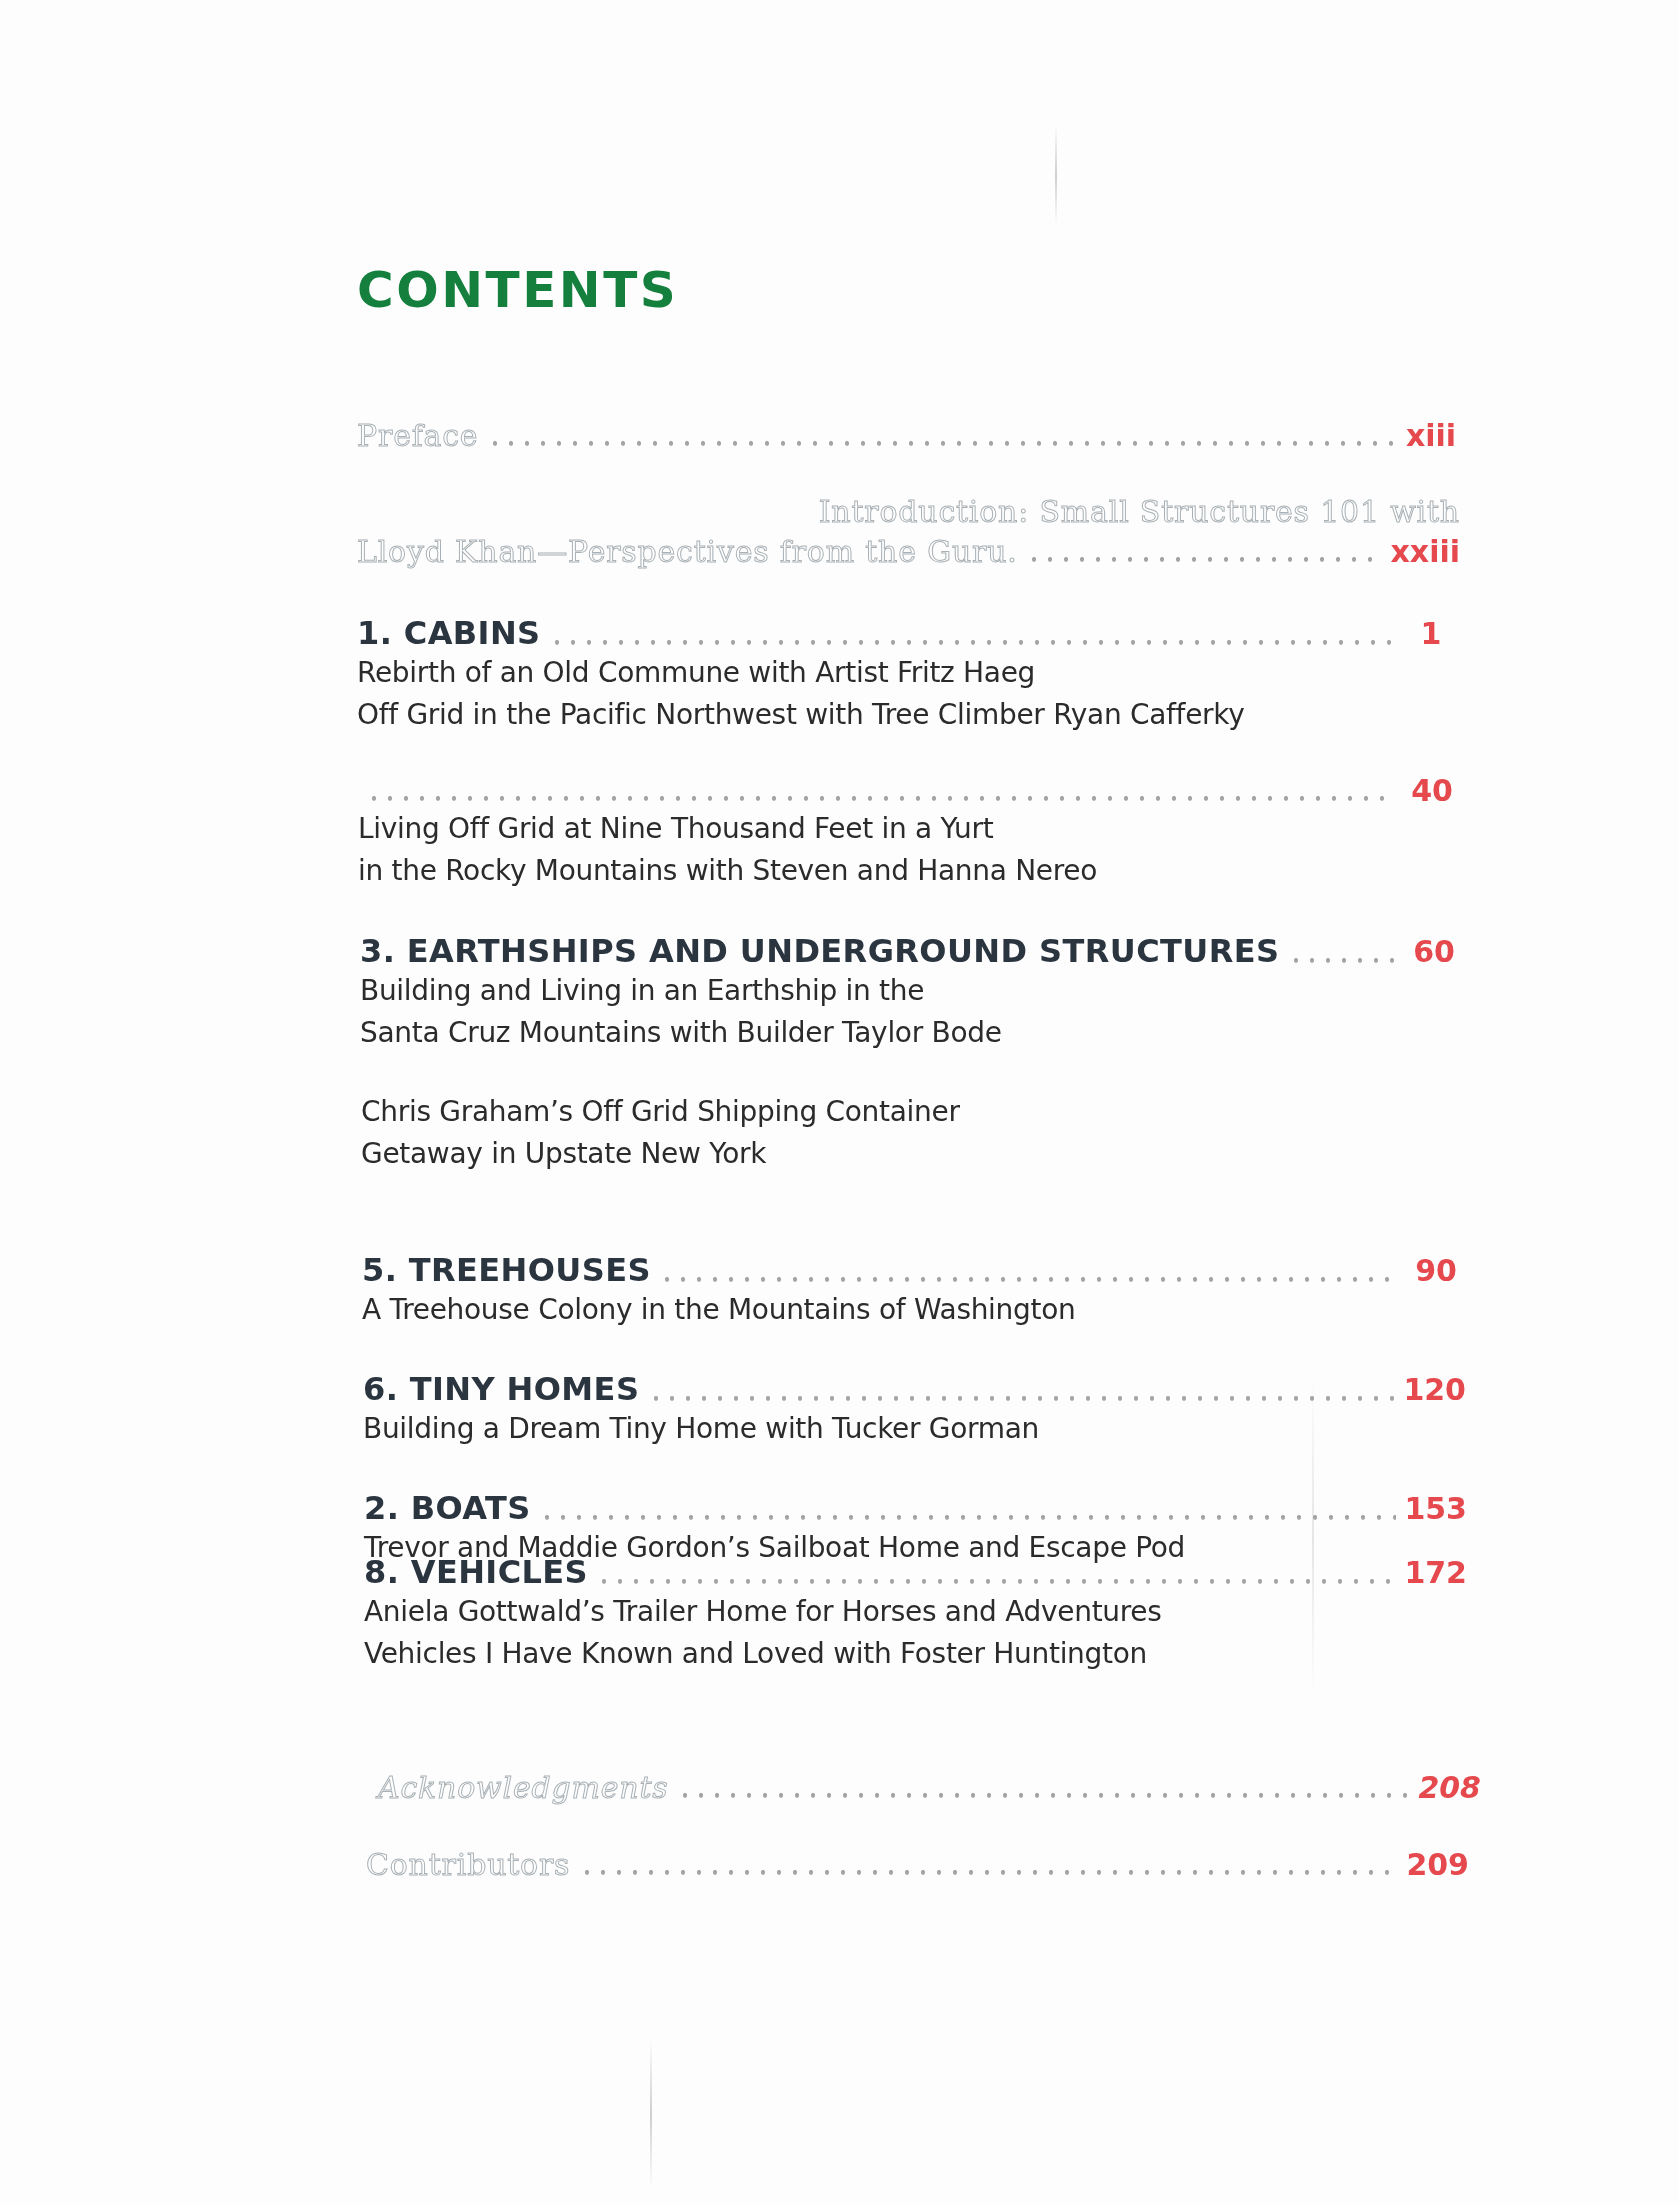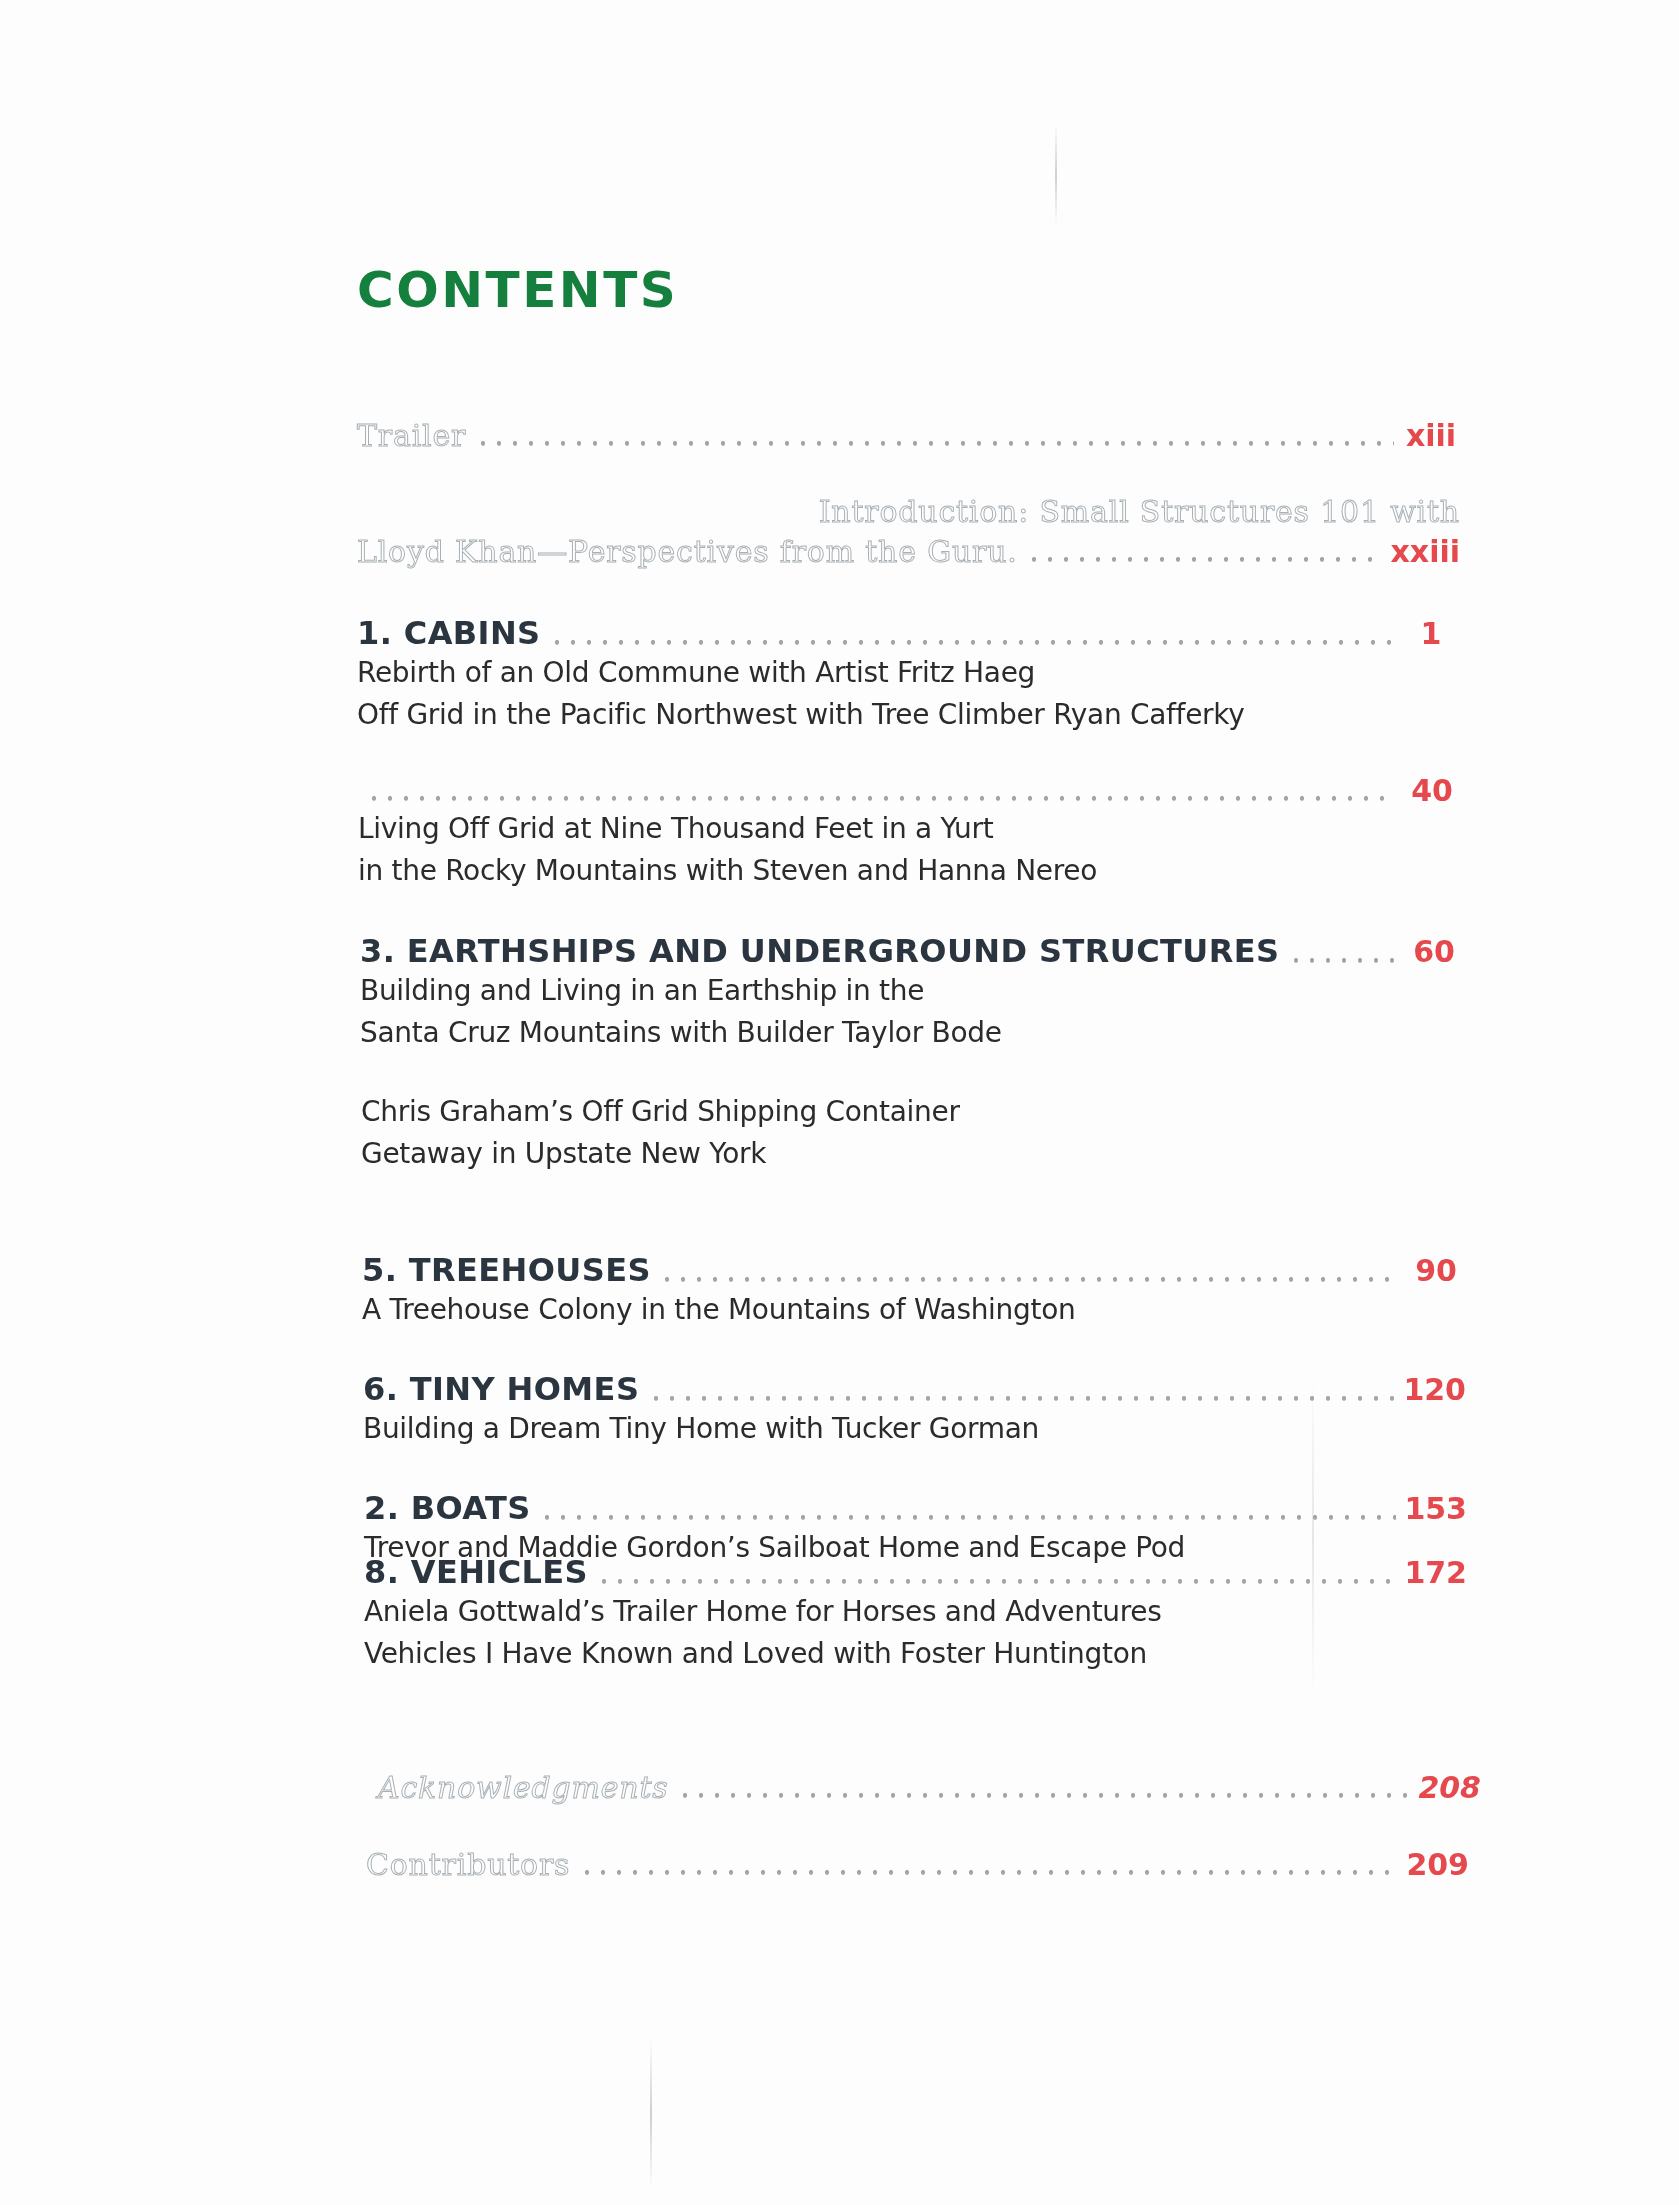--- a/index.html
+++ b/index.html
@@ -107,21 +107,21 @@
 <div class="page">
 
   <div class="artifact" style="left:1055px; top:125px; height:100px;"></div>
   <div class="artifact" style="left:650px; top:2039px; height:150px;"></div>
   <div class="artifact" style="left:1312px; top:1379px; height:318px; opacity:0.5;"></div>
 
   <h1 class="title">CONTENTS</h1>
 
   <div class="entry" style="left:357px; top:418px;">
     <div class="head-row">
-      <span class="head-label faded">Trailer</span>
+      <span class="head-label faded">Preface</span>
       <span class="leader"></span>
       <span class="page-num">xiii</span>
     </div>
   </div>
 
   <div class="entry" style="left:357px; top:489px;">
     <div class="intro-line1">Introduction: Small Structures 101 with</div>
     <div class="head-row">
       <span class="head-label faded">Lloyd Khan—Perspectives from the Guru.</span>
       <span class="leader"></span>

